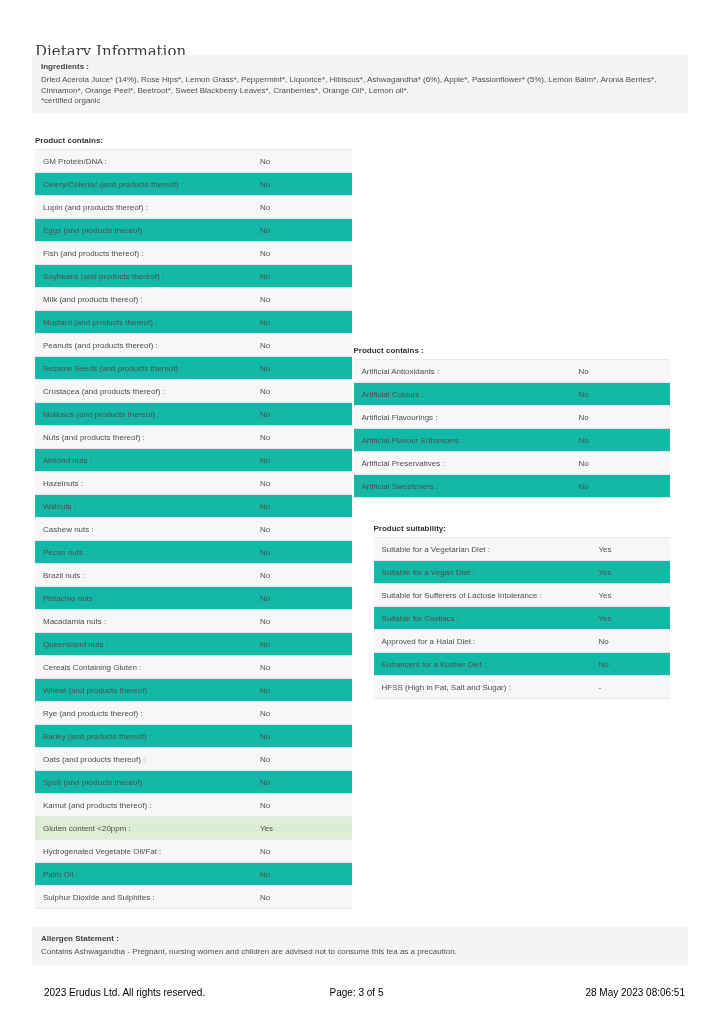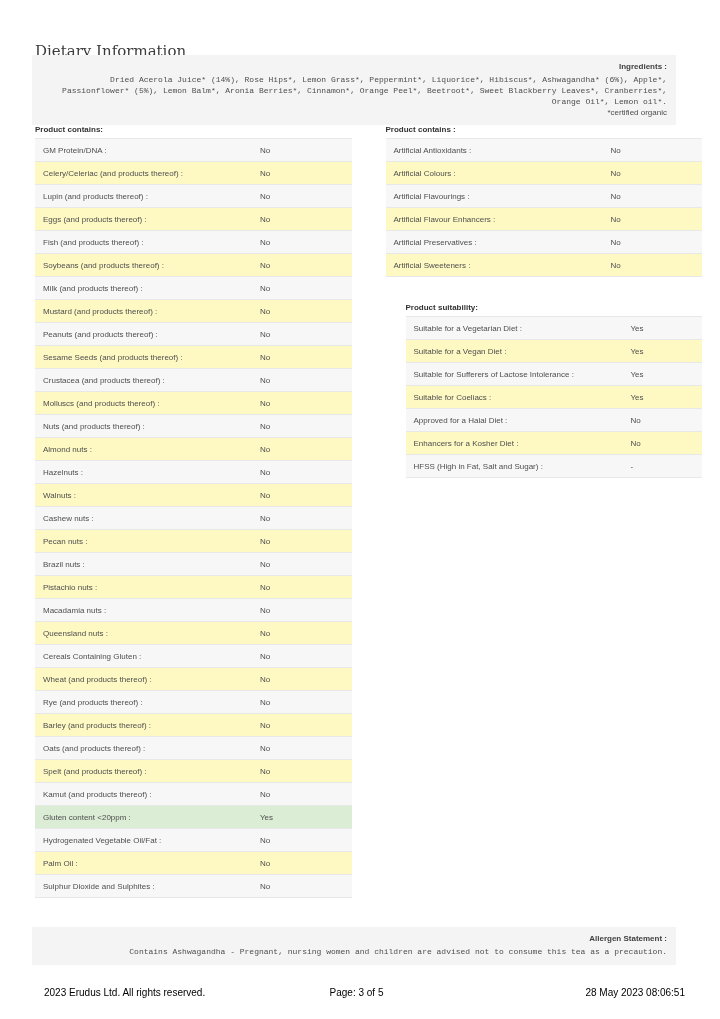--- a/index.html
+++ b/index.html
@@ -5,39 +5,39 @@
   html,body{margin:0;padding:0;}
   body{
     width:720px;height:1019px;position:relative;background:#ffffff;
     font-family:"Liberation Sans",sans-serif;color:#4e4e4e;overflow:hidden;
   }
   .page-title{
     position:absolute;top:32px;left:35px;
     font-family:"DejaVu Serif",serif;font-size:15px;color:#3b3b3b;font-weight:normal;
   }
   .info-box{
-    position:absolute;left:32px;right:44px;
+    position:absolute;left:32px;right:32px;
     background:var(--box-gray,#f4f4f4);
-    padding:7px 9px 8px 9px;box-sizing:border-box;text-align:right;
+    padding:7px 9px 8px 9px;box-sizing:border-box;
   }
   .ingredients-box{top:55px;}
   .allergen-box{top:927px;}
   .box-label{font-size:8px;font-weight:bold;color:#3f3f3f;margin-bottom:3px;}
-  .box-text{font-size:8px;line-height:1.4;color:#4e4e4e;font-family:Liberation Mono, monospace;}
+  .box-text{font-size:8px;line-height:1.4;color:#4e4e4e;}
   .box-note{font-size:8px;color:#4e4e4e;}
   .columns{
-    position:absolute;top:125px;left:35px;width:651px;
-    display:flex;gap:34px;align-items:flex-start;
+    position:absolute;top:136px;left:35px;width:651px;
+    display:flex;gap:2px;align-items:center;
   }
   .col{width:316.5px;flex:0 0 auto;}
   .section-header{font-size:8px;font-weight:bold;color:#333;padding-bottom:4px;}
   .t-table{border-top:1px solid #e8e8e8;}
   .t-row{
     height:22px;position:relative;display:flex;align-items:center;
-    border-bottom:1px solid #e8e8e8;font-size:8px;color:#4e4e4e;background:#fef9c3;
+    border-bottom:1px solid #e8e8e8;font-size:8px;color:#4e4e4e;background:#14b8a6;
   }
   .t-row:nth-child(odd){background:var(--stripe-gray,#f7f7f7);}
   .t-row.hl{background:var(--highlight-green,#dcedd6) !important;}
   .t-row .lbl{padding-left:8px;white-space:nowrap;}
   .t-row .val{position:absolute;left:225px;}
   .suitability-section{margin-top:26px;margin-left:20px;}
   .footer{
     position:absolute;top:987px;left:35px;right:35px;
     display:flex;justify-content:space-between;align-items:center;
     font-size:10px;color:#000;margin-left:9px;

